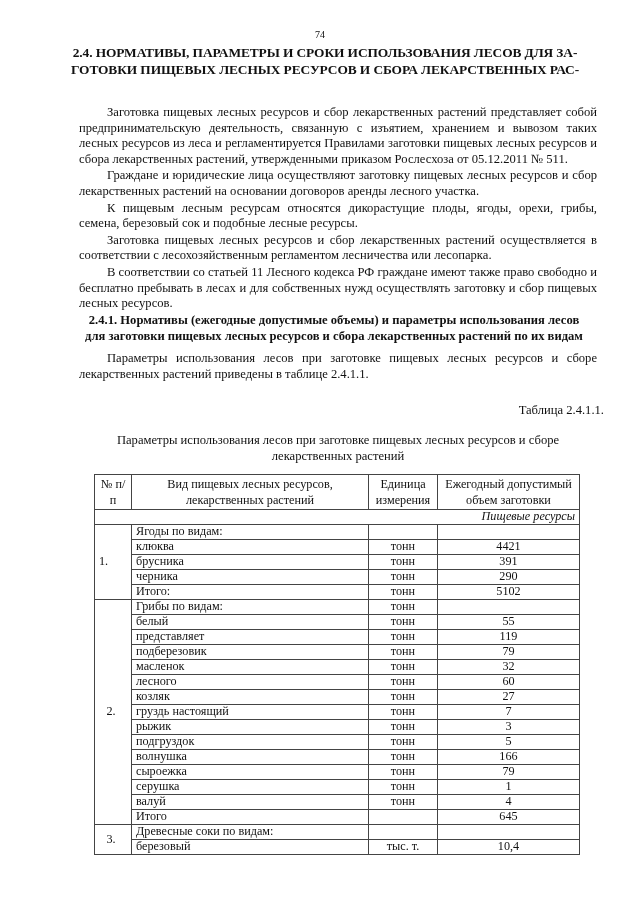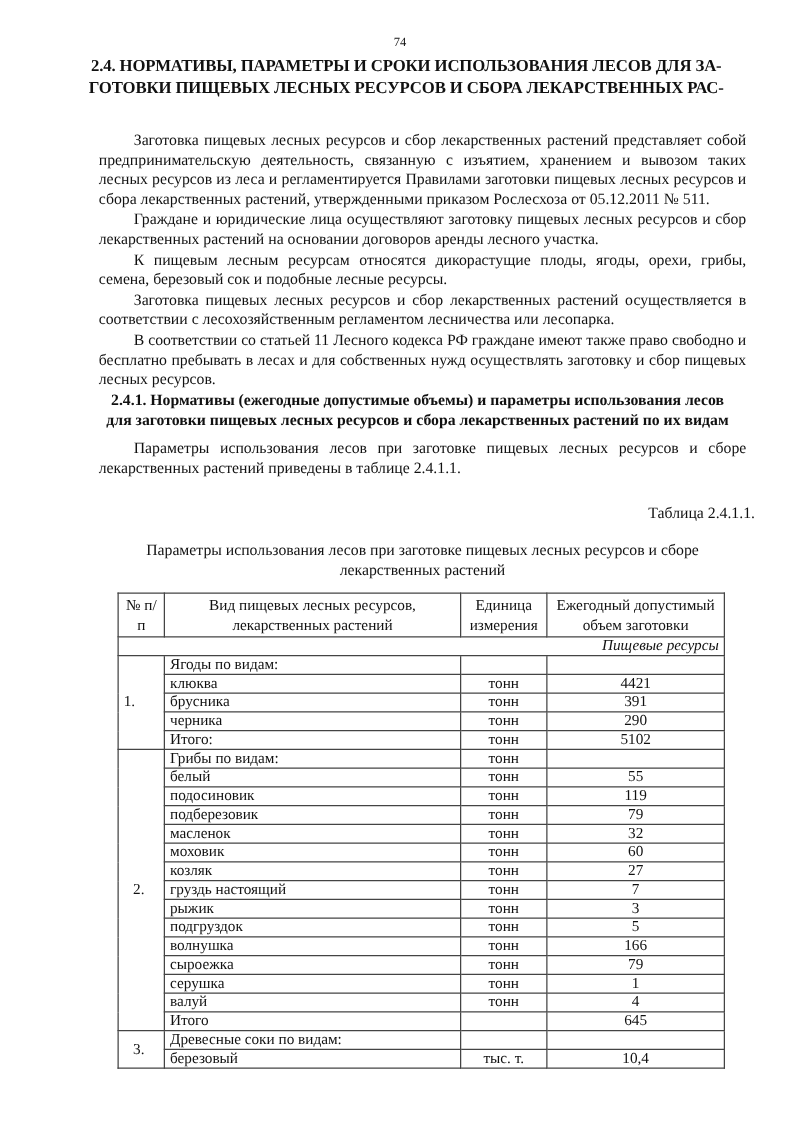--- a/index.html
+++ b/index.html
@@ -123,36 +123,36 @@
         <td>Грибы по видам:</td>
         <td class="unit-cell">тонн</td>
         <td class="value-cell"></td>
       </tr>
       <tr>
         <td>белый</td>
         <td class="unit-cell">тонн</td>
         <td class="value-cell">55</td>
       </tr>
       <tr>
-        <td>подосиновик</td>
+        <td>представляет</td>
         <td class="unit-cell">тонн</td>
         <td class="value-cell">119</td>
       </tr>
       <tr>
         <td>подберезовик</td>
         <td class="unit-cell">тонн</td>
         <td class="value-cell">79</td>
       </tr>
       <tr>
         <td>масленок</td>
         <td class="unit-cell">тонн</td>
         <td class="value-cell">32</td>
       </tr>
       <tr>
-        <td>моховик</td>
+        <td>лесного</td>
         <td class="unit-cell">тонн</td>
         <td class="value-cell">60</td>
       </tr>
       <tr>
         <td>козляк</td>
         <td class="unit-cell">тонн</td>
         <td class="value-cell">27</td>
       </tr>
       <tr>
         <td>груздь настоящий</td>

